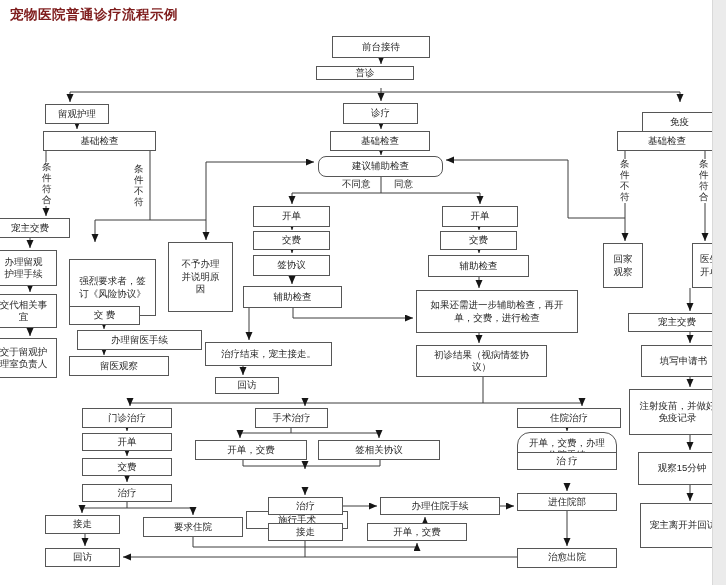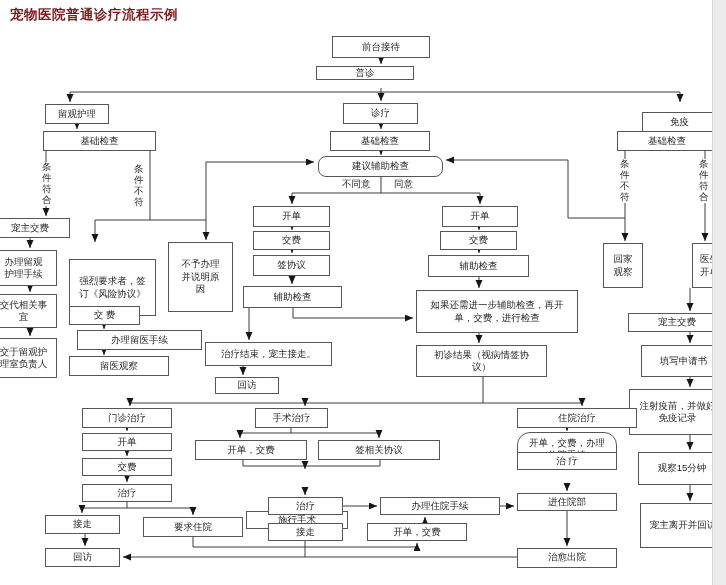--- a/index.html
+++ b/index.html
@@ -189,21 +189,21 @@
       <div class="node" style="left: 45px; top: 548px; width: 75px; height: 19px;">回访</div>
       <div class="node" style="left: 143px; top: 517px; width: 100px; height: 20px;">要求住院</div>
       <div class="node" style="left: 255px; top: 408px; width: 73px; height: 20px;">手术治疗</div>
       <div class="node" style="left: 195px; top: 440px; width: 112px; height: 20px;">开单，交费</div>
       <div class="node" style="left: 318px; top: 440px; width: 122px; height: 20px;">签相关协议</div>
       <div class="node" style="left: 246px; top: 471px; width: 102px; height: 18px; margin-top: 40px;">施行手术</div>
       <div class="node" style="left: 268px; top: 497px; width: 75px; height: 18px;">治疗</div>
       <div class="node" style="left: 268px; top: 523px; width: 75px; height: 18px;">接走</div>
       <div class="node" style="left: 380px; top: 497px; width: 120px; height: 18px;">办理住院手续</div>
       <div class="node" style="left: 367px; top: 523px; width: 100px; height: 18px;">开单，交费</div>
-      <div class="node" style="left: 517px; top: 408px; width: 120px; height: 20px; text-align: center;">住院治疗</div>
+      <div class="node" style="left: 517px; top: 408px; width: 104px; height: 20px; text-align: center;">住院治疗</div>
       <div class="node" style="left: 517px; top: 432px; width: 100px; height: 34px; border-radius: 13px;">开单，交费，办理
 住院手续</div>
       <div class="node" style="left: 517px; top: 452px; width: 100px; height: 18px;">治 疗</div>
       <div class="node" style="left: 517px; top: 493px; width: 100px; height: 18px;">进住院部</div>
       <div class="node" style="left: 517px; top: 548px; width: 100px; height: 20px; font-family: Liberation Mono, monospace;">治愈出院</div>
       <div class="elabel vertical" style="left: 41px; top: 162px;">条
 件
 符
 合</div>
       <div class="elabel vertical" style="left: 133px; top: 164px;">条

